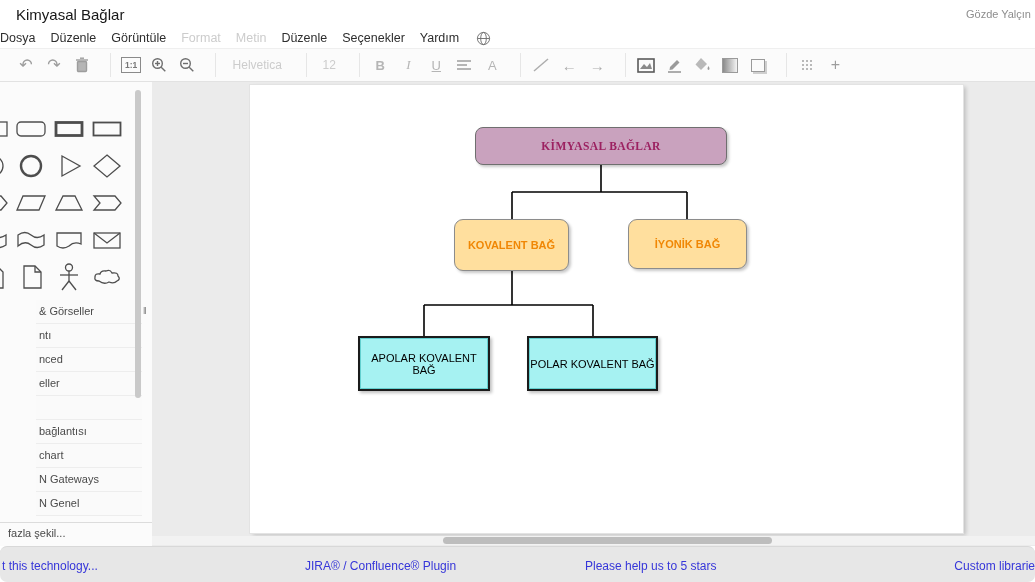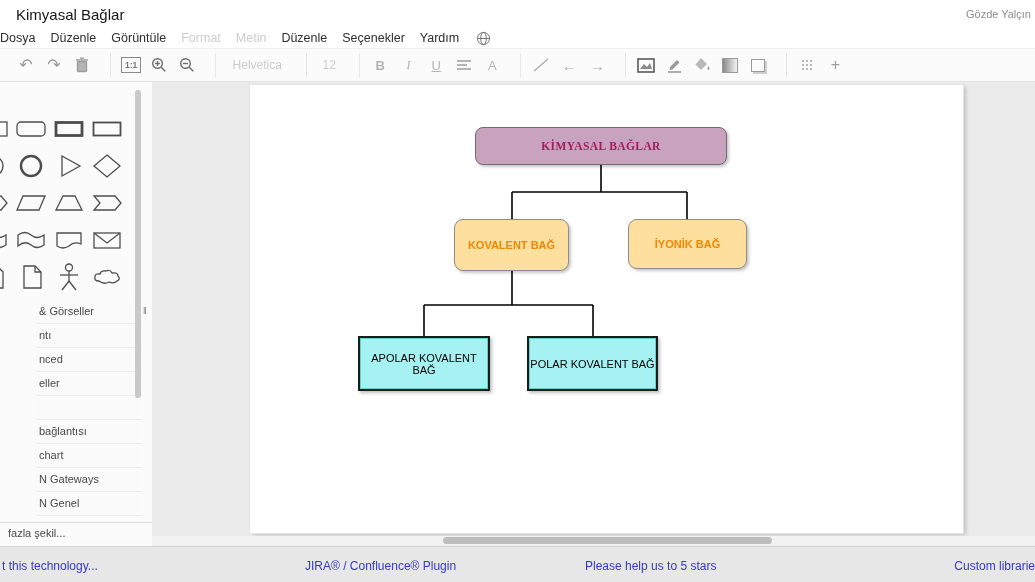--- a/index.html
+++ b/index.html
@@ -58,21 +58,21 @@
              box-shadow:2px 2px 3px rgba(0,0,0,0.22);}
   .node-kovalent{left:204px;top:134px;width:115px;height:52px;}
   .node-iyonik{left:378px;top:134px;width:119px;height:50px;}
   .node-cyan{background:#a6f2f2;border:2px solid #1b1b1b;color:#000;font-size:11px;
              box-shadow:2px 2px 3px rgba(0,0,0,0.25),inset 0 0 0 1px #63cfcf;}
   .node-apolar{left:108px;top:251px;width:132px;height:55px;}
   .node-polar{left:277px;top:251px;width:131px;height:55px;}
   .h-scroll{position:absolute;left:0;bottom:1px;width:100%;height:9px;background:#f2f2f2;}
   .h-thumb{position:absolute;left:291px;top:1px;width:329px;height:7px;background:#bdbdbd;border-radius:4px;cursor:pointer;}
   
-  .statusbar{position:absolute;left:0;top:546px;width:100%;height:36px;background:#e7e7e7;border-top:1px solid #d8d8d8;box-sizing:border-box;}
+  .statusbar{position:absolute;left:0;top:546px;width:100%;height:36px;background:#e7e7e7;border-top:1px solid #d8d8d8;box-sizing:border-box;border-radius:7px;}
   .status-link{position:absolute;top:12px;font-size:12px;color:#3636d9;cursor:pointer;white-space:nowrap;}
   .sl-0{left:2px;}.sl-1{left:305px;}.sl-2{left:585px;text-align:center;}.sl-3{right:-6px;}
 </style>
 </head>
 <body>
 
 <div class="app">
 
   <div class="titlebar">
     <div class="doc-title">Kimyasal Bağlar</div>

